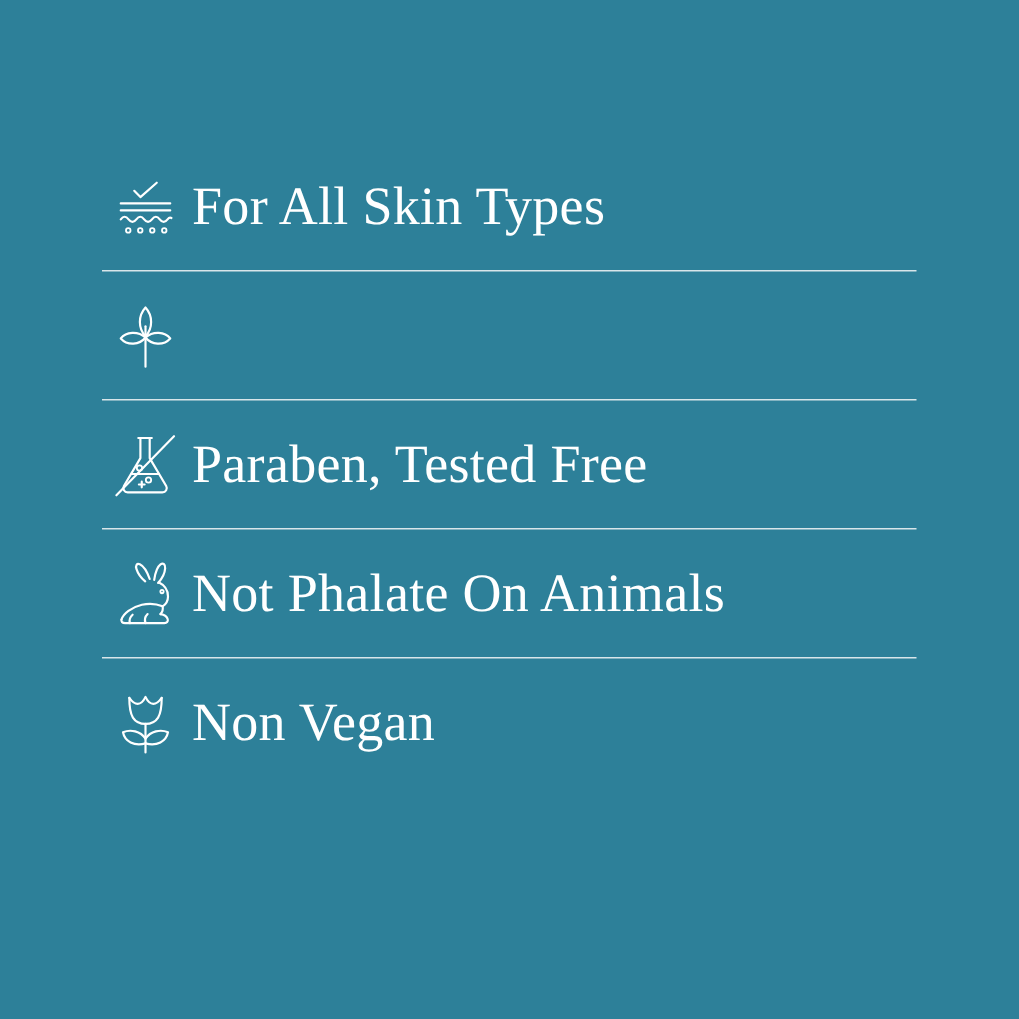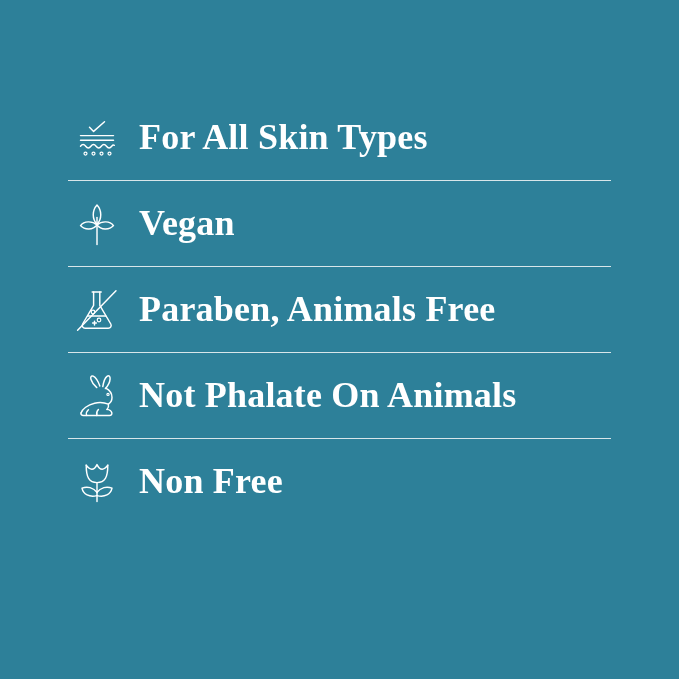--- a/index.html
+++ b/index.html
@@ -42,23 +42,23 @@
   }
   .benefit-icon svg {
     display: block;
     overflow: visible;
   }
   .benefit-label {
     color: #ffffff;
     font-size: 36px;
     line-height: 1.05;
     letter-spacing: 0.2px;
-    margin-left: 15px;
+    margin-left: 4px;
     white-space: nowrap;
-    font-weight: 700;
+    font-weight: 400;
   }
   .divider {
     height: 1px;
     width: 543px;
     background: #e7eff1;
     opacity: 0.92;
   }
   .stroke {
     fill: none;
     stroke: #ffffff;
@@ -99,38 +99,37 @@
 
     <div class="benefit-row">
       <span class="benefit-icon">
         <svg width="46" height="46" viewBox="0 0 46 46">
           <path class="stroke" d="M23 43.5 V16.5"></path>
           <path class="stroke" d="M23 4.0 C28.0 9.5 28.0 18.0 23 23.2 C18.0 18.0 18.0 9.5 23 4.0 Z"></path>
           <path class="stroke" d="M23 24.0 C18.0 19.5 10.0 20.0 6.5 24.6 C11.0 29.6 19.0 29.0 23 24.0 Z"></path>
           <path class="stroke" d="M23 24.0 C28.0 19.5 36.0 20.0 39.5 24.6 C35.0 29.6 27.0 29.0 23 24.0 Z"></path>
         </svg>
       </span>
-      <span class="benefit-label">Vegan</span>
     </div>
 
     <div class="divider"></div>
 
     <div class="benefit-row">
       <span class="benefit-icon">
         <svg width="46" height="46" viewBox="0 0 46 46">
           <path class="stroke" d="M18.2 5.0 H27.2"></path>
           <path class="stroke" d="M19.6 5.0 V18.4 L8.6 37.0 C7.5 38.9 8.9 41.2 11.1 41.2 H34.3 C36.5 41.2 37.9 38.9 36.8 37.0 L25.8 18.4 V5.0"></path>
           <path class="stroke" d="M13.6 29.0 H31.8"></path>
           <circle class="dot" cx="19.0" cy="25.0" r="1.8"></circle>
           <circle class="dot" cx="25.0" cy="33.0" r="1.8"></circle>
           <path class="stroke" d="M18.6 36.0 H22.4 M20.5 34.1 V37.9"></path>
           <path class="stroke" d="M3.6 43.2 L42.0 3.8"></path>
         </svg>
       </span>
-      <span class="benefit-label">Paraben, Animals Free</span>
+      <span class="benefit-label">Paraben, Tested Free</span>
     </div>
 
     <div class="divider"></div>
 
     <div class="benefit-row">
       <span class="benefit-icon">
         <svg width="46" height="46" viewBox="0 0 46 46">
           <path class="stroke" d="M25.8 13.0 C24.4 9.0 22.2 4.6 19.2 3.2 C17.2 2.3 16.2 4.0 17.0 6.4 C17.9 9.2 20.4 12.6 22.8 14.6"></path>
           <path class="stroke" d="M28.8 13.6 C29.4 9.6 30.6 5.1 33.0 3.3 C34.8 1.9 36.3 3.3 36.1 5.9 C35.9 9.0 33.6 13.2 31.4 15.6"></path>
           <path class="stroke" d="M31.8 15.2 C35.8 17.2 38.0 20.6 38.0 24.6 C38.0 27.4 36.6 29.8 34.4 31.2 C34.8 33.0 34.3 35.0 33.0 36.4"></path>
@@ -149,17 +148,17 @@
     <div class="benefit-row">
       <span class="benefit-icon">
         <svg width="46" height="46" viewBox="0 0 46 46">
           <path class="stroke" d="M12.2 6.2 C12.2 11.0 12.8 16.4 14.6 19.4 C16.4 22.3 19.6 23.6 23 23.6 C26.4 23.6 29.6 22.3 31.4 19.4 C33.2 16.4 33.8 11.0 33.8 6.2"></path>
           <path class="stroke" d="M12.2 6.2 C14.2 9.0 16.2 10.2 17.8 10.2 C19.8 10.2 21.6 8.6 23 5.6 C24.4 8.6 26.2 10.2 28.2 10.2 C29.8 10.2 31.8 9.0 33.8 6.2"></path>
           <path class="stroke" d="M23 23.6 V42.6"></path>
           <path class="stroke" d="M23 33.4 C19.6 28.4 13.0 27.0 8.0 29.2 C9.2 35.4 15.4 38.6 23 36.6"></path>
           <path class="stroke" d="M23 33.4 C26.4 28.4 33.0 27.0 38.0 29.2 C36.8 35.4 30.6 38.6 23 36.6"></path>
         </svg>
       </span>
-      <span class="benefit-label">Non Free</span>
+      <span class="benefit-label">Non Vegan</span>
     </div>
 
   </div>
 </div>
 
 </body></html>

